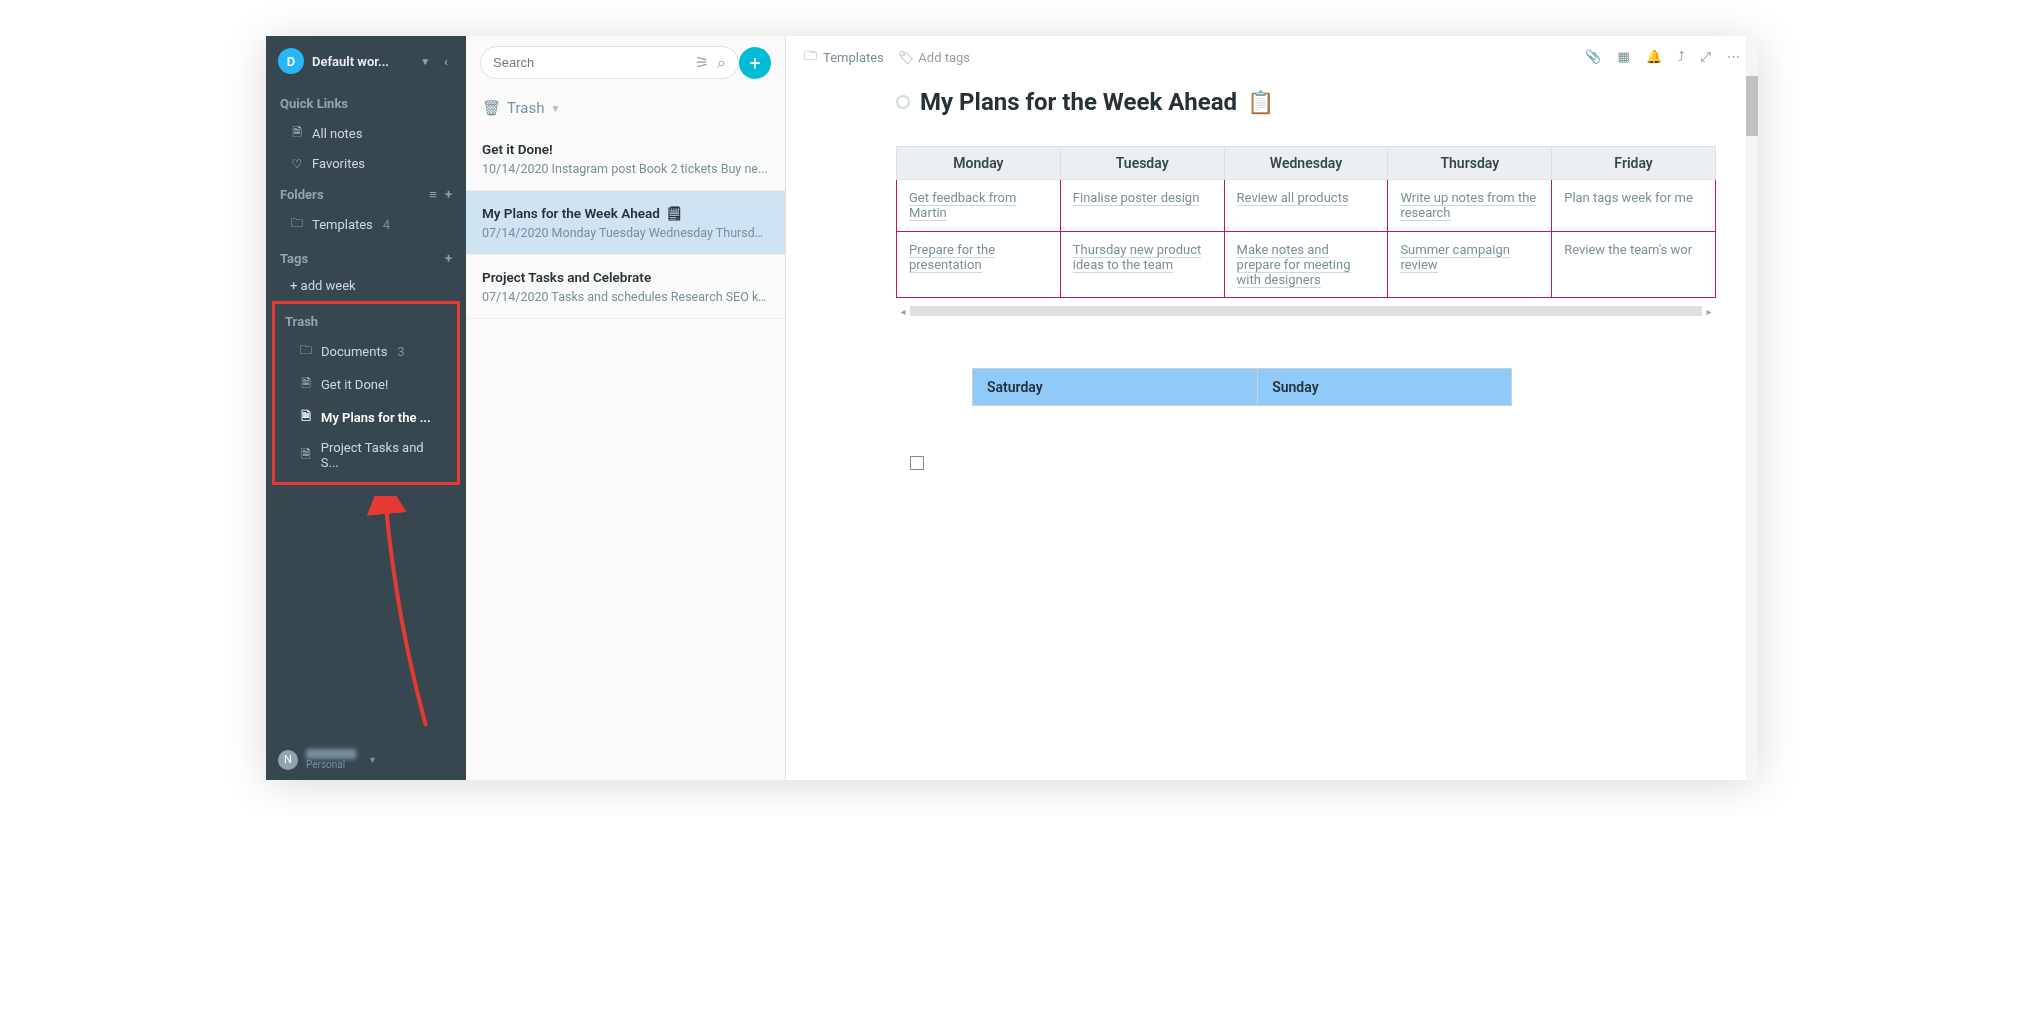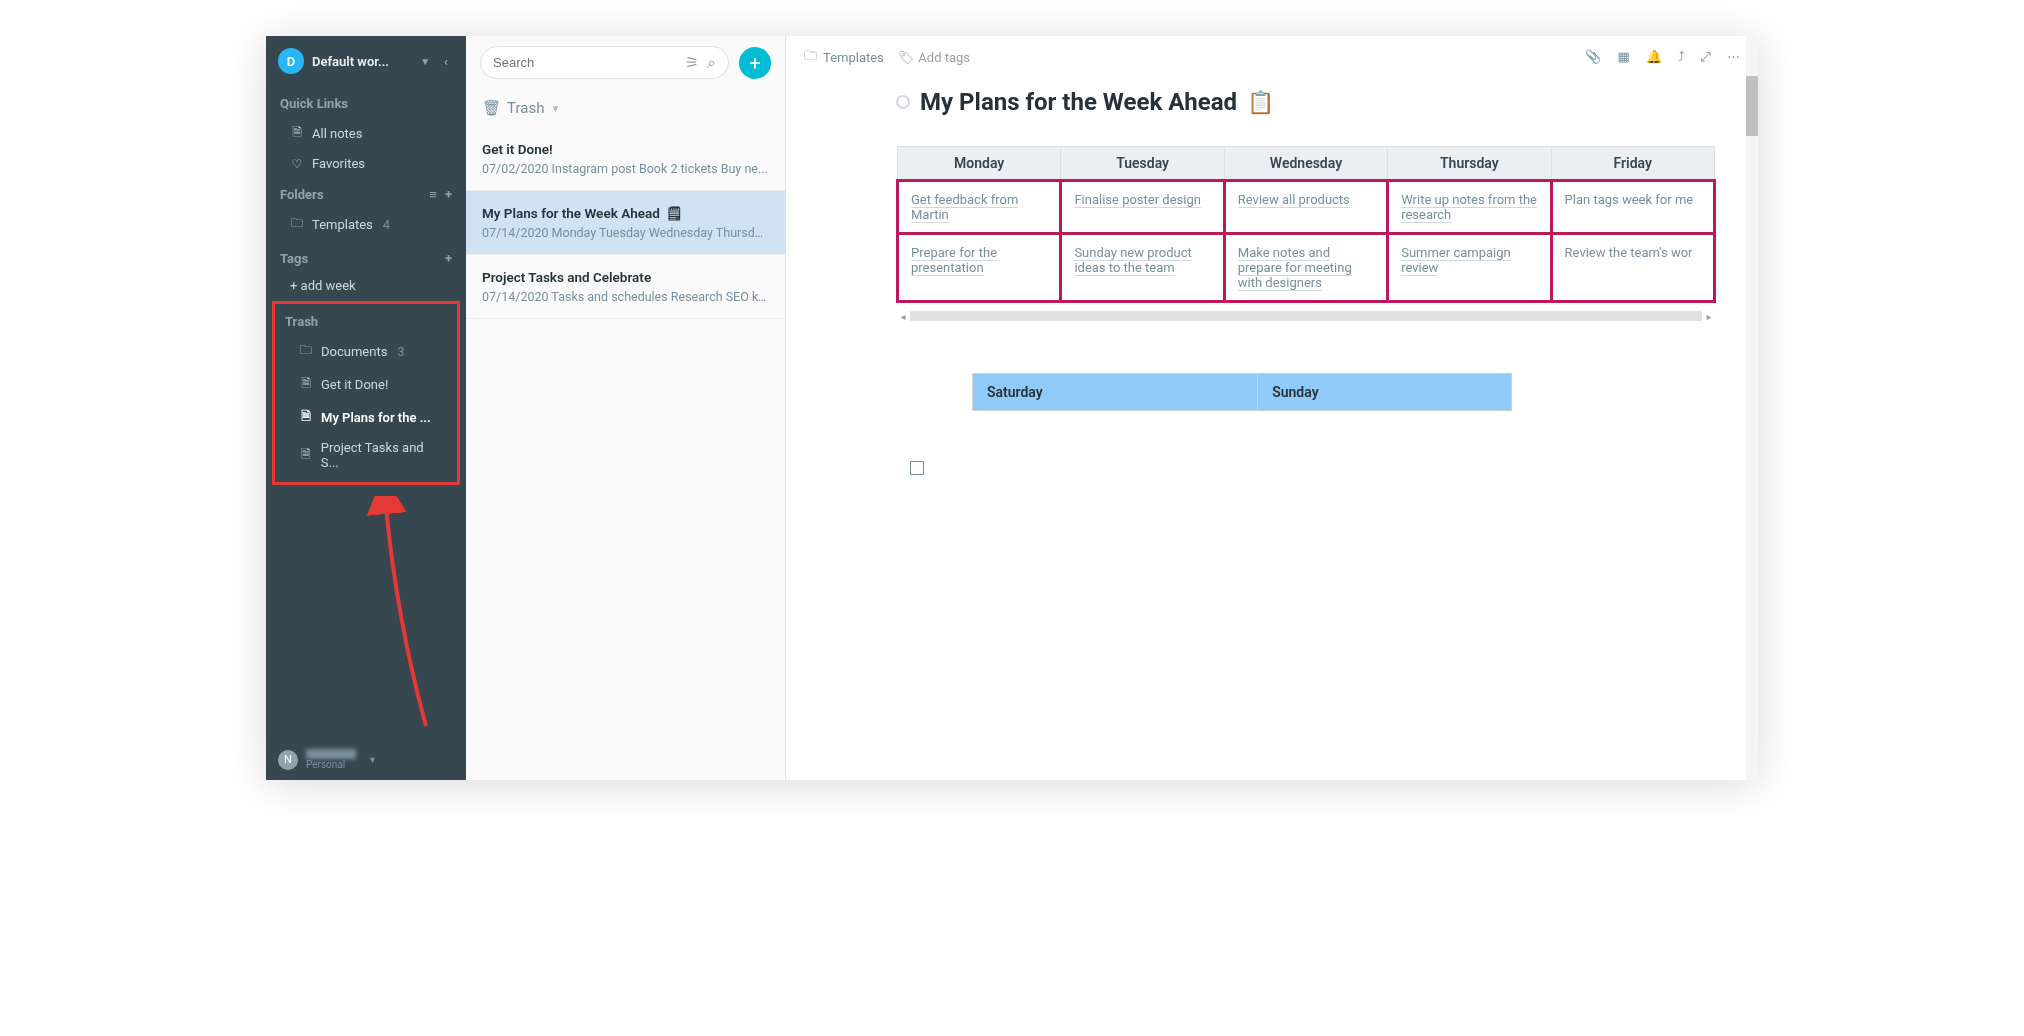--- a/index.html
+++ b/index.html
@@ -26,21 +26,21 @@
 
 .arrow-annotation { position: absolute; left: 80px; top: 460px; pointer-events: none; }
 
 .user-footer { margin-top: auto; padding: 10px 12px; display: flex; align-items: center; gap: 8px; }
 .user-avatar { width: 20px; height: 20px; border-radius: 50%; background: #90a4ae; color: #fff; font-size: 11px; display: flex; align-items: center; justify-content: center; }
 .user-name { font-size: 11px; color: #b0bec5; blur: 2px; }
 .user-plan { font-size: 10px; color: #78909c; }
 
 
 .note-list { width: 320px; border-right: 1px solid #e0e0e0; display: flex; flex-direction: column; background: #fafafa; }
-.list-header { display: flex; align-items: center; padding: 10px 14px; gap: 10px; }
+.list-header { display: flex; align-items: center; padding: 10px 14px; }
 .search-box { flex: 1; display: flex; align-items: center; background: #fff; border: 1px solid #e0e0e0; border-radius: 20px; padding: 6px 12px; }
 .search-input { flex: 1; border: none; outline: none; background: transparent; font-size: 13px; color: #555; }
 .search-icons { display: flex; gap: 8px; color: #9e9e9e; }
 .add-btn { width: 32px; height: 32px; border-radius: 50%; background: #00bcd4; color: #fff; display: flex; align-items: center; justify-content: center; font-size: 20px; cursor: pointer; }
 
 .list-title { padding: 10px 16px; color: #78909c; display: flex; align-items: center; gap: 6px; font-size: 15px; }
 .list-title .caret { font-size: 10px; color: #b0bec5; }
 
 .note-item { padding: 14px 16px; border-bottom: 1px solid #eee; cursor: pointer; }
 .note-item.selected { background: #cfe3f3; }
@@ -57,21 +57,21 @@
 
 .doc-scroll { overflow-y: auto; flex: 1; padding: 0 0 20px; }
 .doc-content { padding: 0 40px 40px 40px; max-width: 900px; margin-left: 70px; }
 .doc-title-row { display: flex; align-items: center; gap: 10px; padding: 10px 0 30px; }
 .doc-radio { width: 14px; height: 14px; border: 2px solid #cfd8dc; border-radius: 50%; }
 .doc-title { font-size: 24px; font-weight: 700; color: #263238; }
 .doc-emoji { font-size: 22px; }
 
 .week-table { border-collapse: collapse; width: 100%; table-layout: fixed; }
 .week-table th { background: #eceff1; padding: 8px; font-weight: 600; color: #37474f; border: 1px solid #e0e0e0; font-size: 14px; }
-.week-table td { padding: 10px 12px; border: 3px solid #be185d; vertical-align: top; font-size: 13px; color: #78909c; height: 52px; }
+.week-table td { padding: 10px 12px; border: 1px solid #be185d; vertical-align: top; font-size: 13px; color: #78909c; height: 52px; }
 .task-link { border-bottom: 1px solid #cfd8dc; }
 
 .hscroll { display: flex; align-items: center; margin-top: 6px; }
 .hscroll-btn { width: 14px; height: 14px; color: #9e9e9e; font-size: 10px; display: flex; align-items: center; justify-content: center; }
 .hscroll-track { flex: 1; height: 10px; background: #e0e0e0; }
 
 .weekend-table { border-collapse: collapse; width: 540px; margin-top: 50px; margin-left: 76px; }
 .weekend-table th { background: #90caf9; padding: 10px 14px; font-weight: 600; color: #263238; border: 1px solid #d0d0d0; text-align: left; font-size: 14px; }
 .weekend-table td { padding: 8px 14px; border: 1px solid #e0e0e0; font-size: 13px; color: #78909c; height: 40px; }
 
@@ -180,21 +180,21 @@
     </div>
 
     <div class="list-title">
       <span>🗑</span>
       <span>Trash</span>
       <span class="caret">▼</span>
     </div>
 
     <div class="note-item">
       <div class="note-title">Get it Done!</div>
-      <div class="note-preview">07/02/2020 Instagram post Book 2 tickets Buy ne...</div>
+      <div class="note-preview">10/14/2020 Instagram post Book 2 tickets Buy ne...</div>
     </div>
     <div class="note-item selected">
       <div class="note-title">
         <span>My Plans for the Week Ahead</span>
         <span>🗒</span>
       </div>
       <div class="note-preview">07/14/2020 Monday Tuesday Wednesday Thursda...</div>
     </div>
     <div class="note-item">
       <div class="note-title">Project Tasks and Celebrate</div>
@@ -243,21 +243,21 @@
           <tbody>
             <tr>
               <td><span class="task-link">Get feedback from Martin</span></td>
               <td><span class="task-link">Finalise poster design</span></td>
               <td><span class="task-link">Review all products</span></td>
               <td><span class="task-link">Write up notes from the research</span></td>
               <td><span>Plan tags week for me</span></td>
             </tr>
             <tr>
               <td><span class="task-link">Prepare for the presentation</span></td>
-              <td><span class="task-link">Sunday new product ideas to the team</span></td>
+              <td><span class="task-link">Thursday new product ideas to the team</span></td>
               <td><span class="task-link">Make notes and prepare for meeting with designers</span></td>
               <td><span class="task-link">Summer campaign review</span></td>
               <td><span>Review the team's wor</span></td>
             </tr>
           </tbody>
         </table>
         <div class="hscroll">
           <div class="hscroll-btn">◂</div>
           <div class="hscroll-track"></div>
           <div class="hscroll-btn">▸</div>

